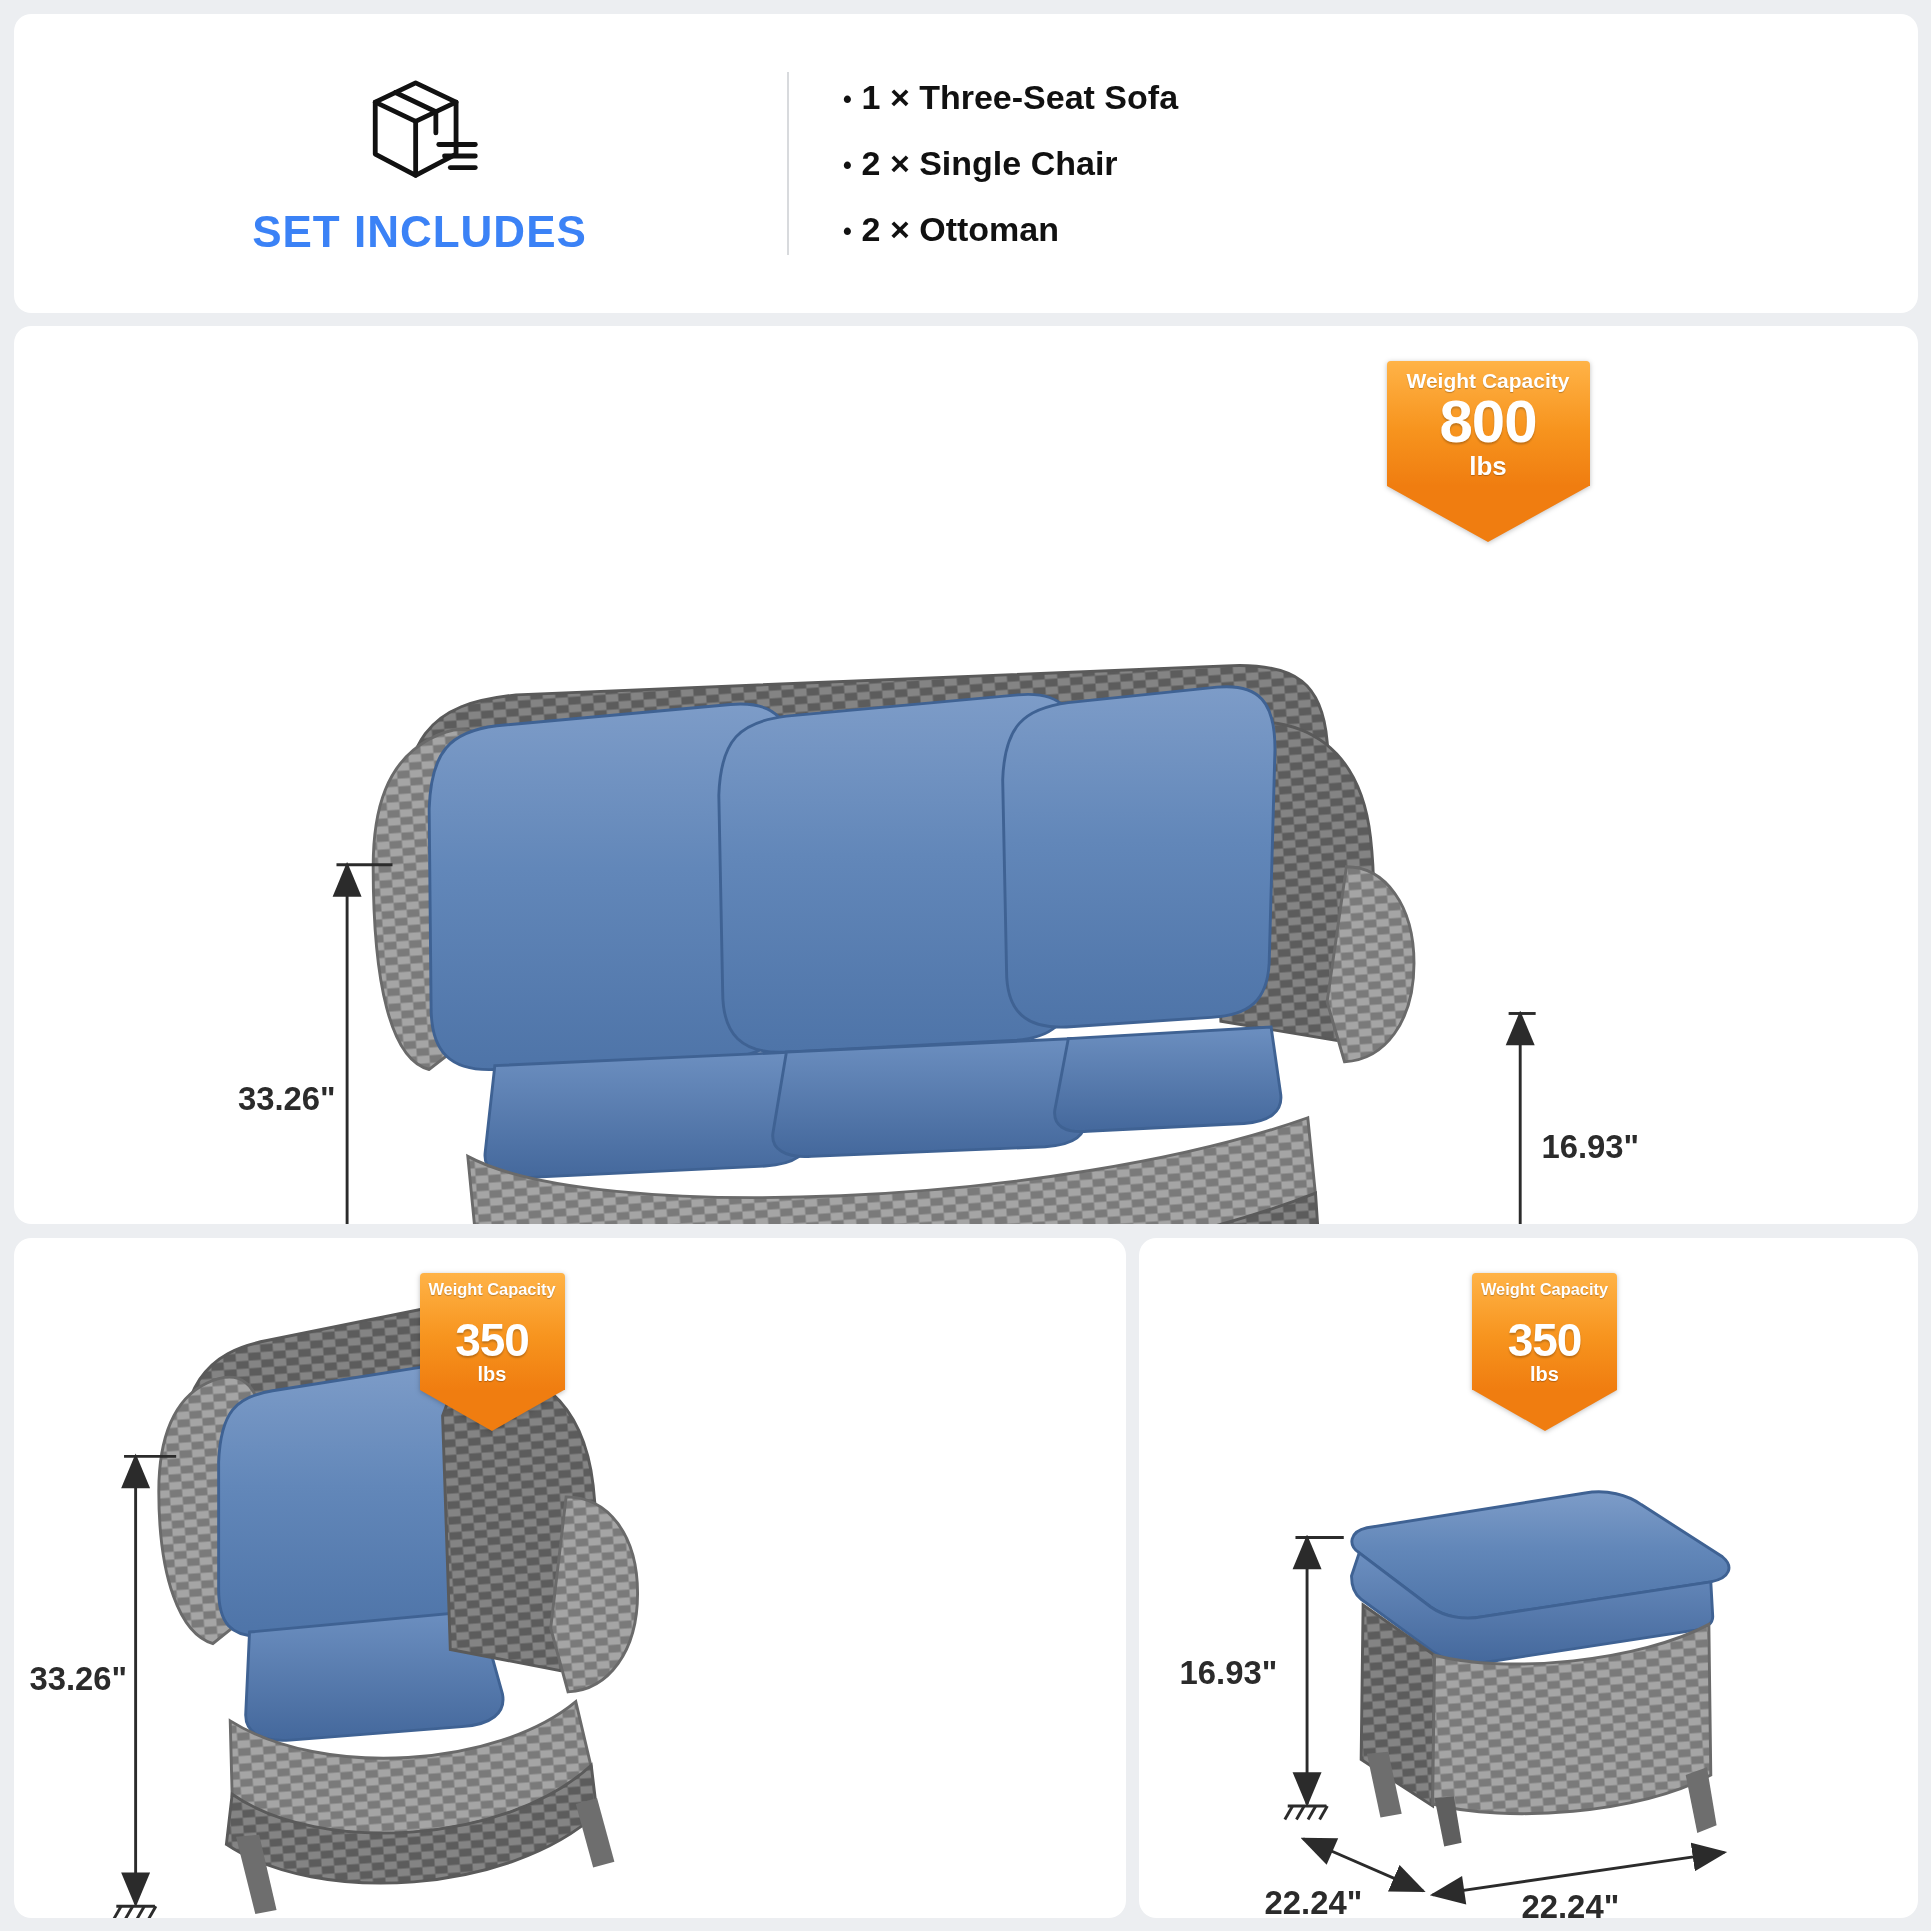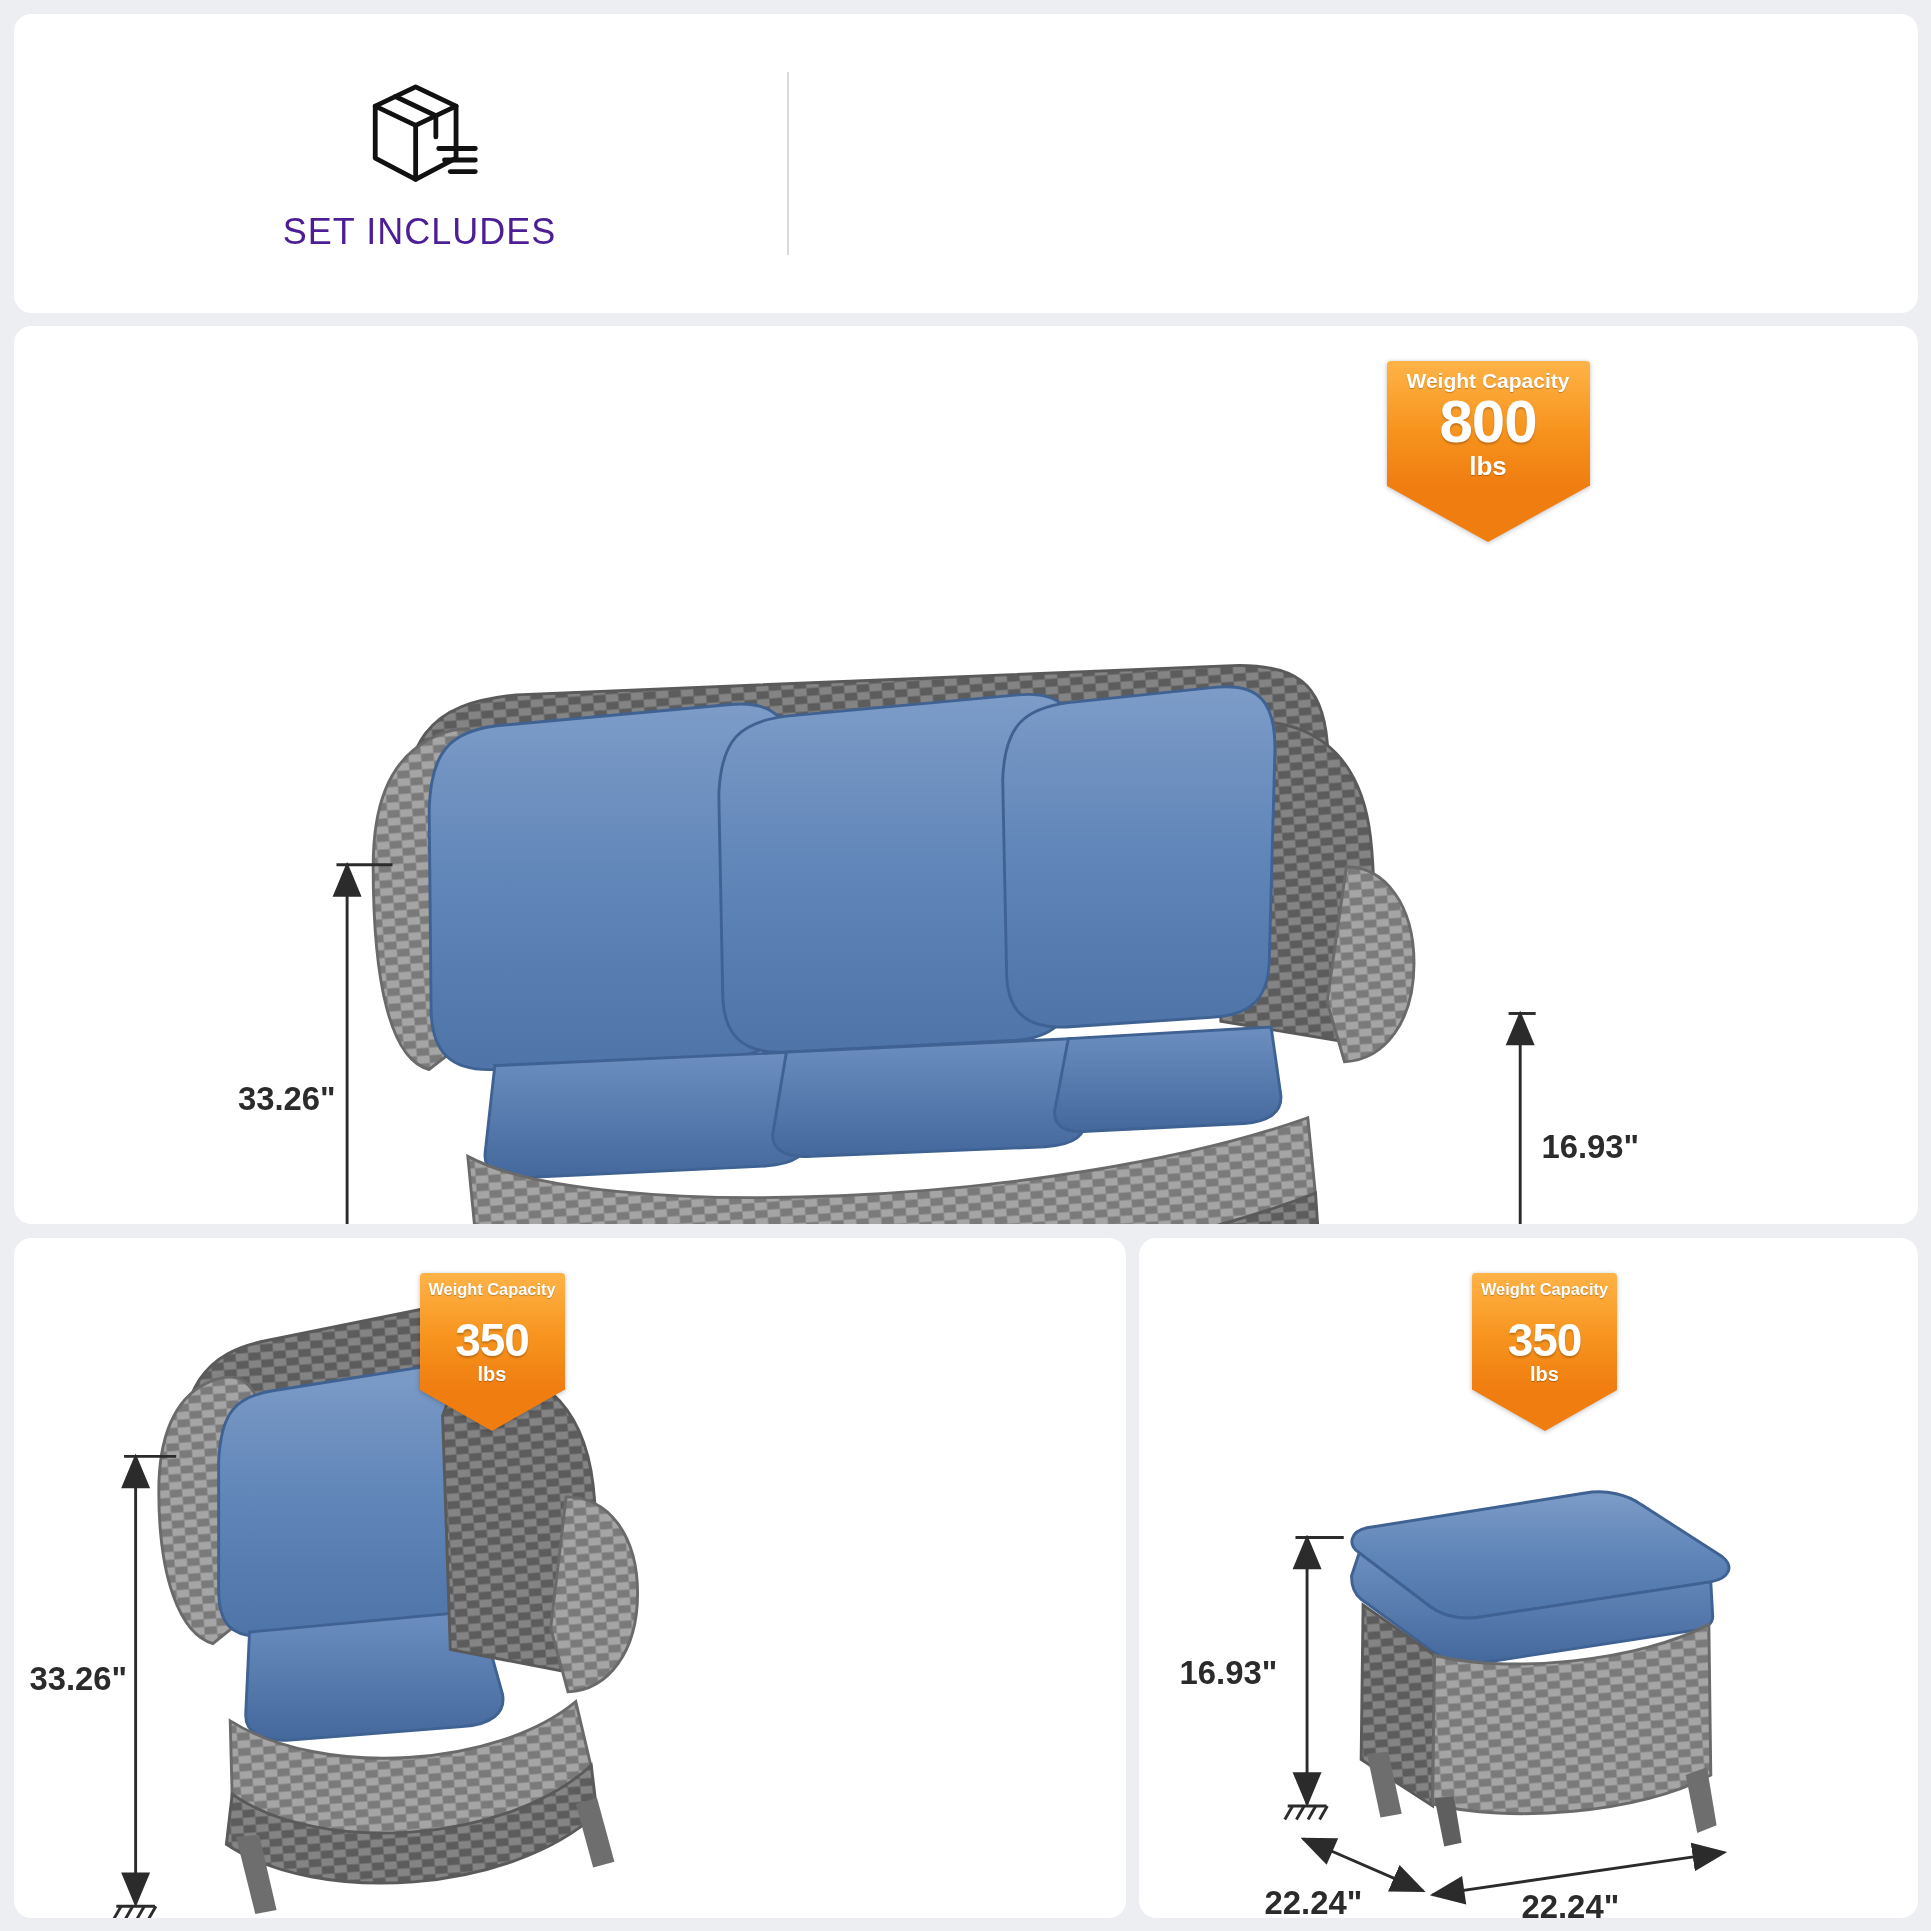--- a/index.html
+++ b/index.html
@@ -32,24 +32,24 @@
   }
   .includes-left {
     width: 734px;
     display: flex;
     flex-direction: column;
     align-items: center;
     justify-content: center;
   }
   .box-icon { width: 127px; height: 124px; margin-bottom: 13.5px; }
   .includes-title {
-    font-size: 36px;
-    font-weight: normal;
+    font-size: 44px;
+    font-weight: bold;
     letter-spacing: 1px;
-    color: #4c1d95;
+    color: #3b82f6;
   }
   .divider {
     width: 2.9px;
     height: 183px;
     background: #d8dadd;
     margin: 0 44px 0 0;
   }
   .includes-right {
     flex: 1;
     display: flex;
@@ -146,20 +146,25 @@
         <g stroke="#111" stroke-width="5" stroke-linecap="round">
           <path d="M86 78 L124 78"></path>
           <path d="M92 90 L124 90"></path>
           <path d="M98 102 L124 102"></path>
         </g>
       </svg>
       <div class="includes-title">SET INCLUDES</div>
     </div>
     <div class="divider"></div>
     <div class="includes-right">
+      <div class="inc-col">
+        <div class="inc-item"><span class="dot">•</span><span>1 × Three-Seat Sofa</span></div>
+        <div class="inc-item"><span class="dot">•</span><span>2 × Single Chair</span></div>
+        <div class="inc-item"><span class="dot">•</span><span>2 × Ottoman</span></div>
+      </div>
     </div>
   </div>
 
   <div class="card sofa-card">
     <svg class="scene" viewBox="0 0 1972 930" preserveAspectRatio="xMidYMid meet">
       <defs>
         <pattern id="wick" width="26" height="16" patternUnits="userSpaceOnUse" patternTransform="rotate(-4)">
           <rect width="26" height="16" fill="#8f8f8f"></rect>
           <rect x="0" y="0" width="12" height="7" fill="#a5a5a5"></rect>
           <rect x="13" y="8" width="12" height="7" fill="#a5a5a5"></rect>

